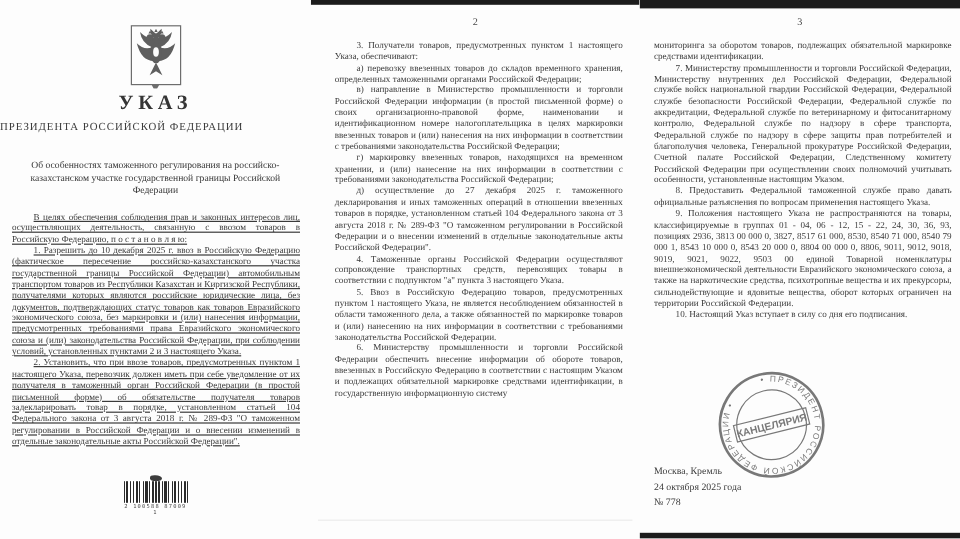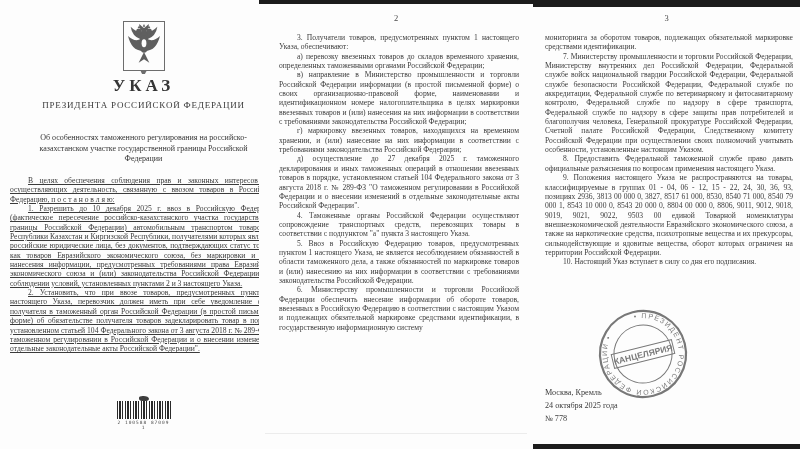--- a/index.html
+++ b/index.html
@@ -2,41 +2,41 @@
 <html><head>
 <meta charset="utf-8">
 <style>
   html,body{margin:0;padding:0;background:#ffffff;}
   .canvas{
     position:relative;width:800px;height:449px;overflow:hidden;
     background:#fdfdfd;font-family:"Liberation Serif","DejaVu Serif",serif;
     color:#3b3b3b;
   }
   .page{position:absolute;top:0;height:449px;background:#fdfdfd;overflow:hidden;}
-  .page1{left:0;width:259px;padding-left:28px;}
+  .page1{left:0;width:259px;}
   .page2{left:259px;width:274px;}
   .page3{left:533px;width:267px;}
   .topbar,.bottombar{position:absolute;left:0;right:0;background:#1c1c1c;}
   .page2 .topbar{top:0;height:4px;}
   .page3 .topbar{top:0;height:7px;}
   .page3 .bottombar{bottom:0;height:5px;}
   .faintline{position:absolute;left:6px;right:6px;top:433px;height:1px;background:#ececec;}
 
   .pagenum{position:absolute;top:13px;left:0;right:0;text-align:center;
     font-size:8.5px;color:#4a4a4a;}
 
   
   .emblem-box{position:absolute;left:50%;top:21px;transform:translateX(-50%);
     width:40px;height:48px;border:1px solid #6d6d6d;background:#fdfdfd;}
   .emblem-box svg{width:100%;height:100%;display:block;}
   .emblem-tab{position:absolute;left:50%;top:70px;transform:translateX(-50%);
     width:7px;height:4px;background:#6d6d6d;clip-path:polygon(0 0,100% 0,70% 100%,30% 100%);}
   .doc-type{position:absolute;top:76px;left:0;right:0;text-align:center;
     font-size:17px;font-weight:600;letter-spacing:4px;color:#353535;}
-  .doc-issuer{position:absolute;top:100px;left:0;right:0;text-align:center;
+  .doc-issuer{position:absolute;top:100px;left:0;right:0;
     font-size:9px;letter-spacing:0.8px;color:#3a3a3a;}
   .doc-title{position:absolute;top:133px;left:50%;transform:translateX(-50%);
     width:212px;text-align:center;font-size:8px;font-weight:normal;
     line-height:10.6px;color:#343434;}
 
   .body-text{position:absolute;font-size:7.6px;line-height:9.35px;
     text-align:justify;color:#3b3b3b;}
   .p1-body{left:10px;right:9px;top:176px;text-decoration:underline;}
   .p2-body{left:20px;right:14px;top:33px;}
   .p3-body{left:12px;right:7px;top:33px;}

